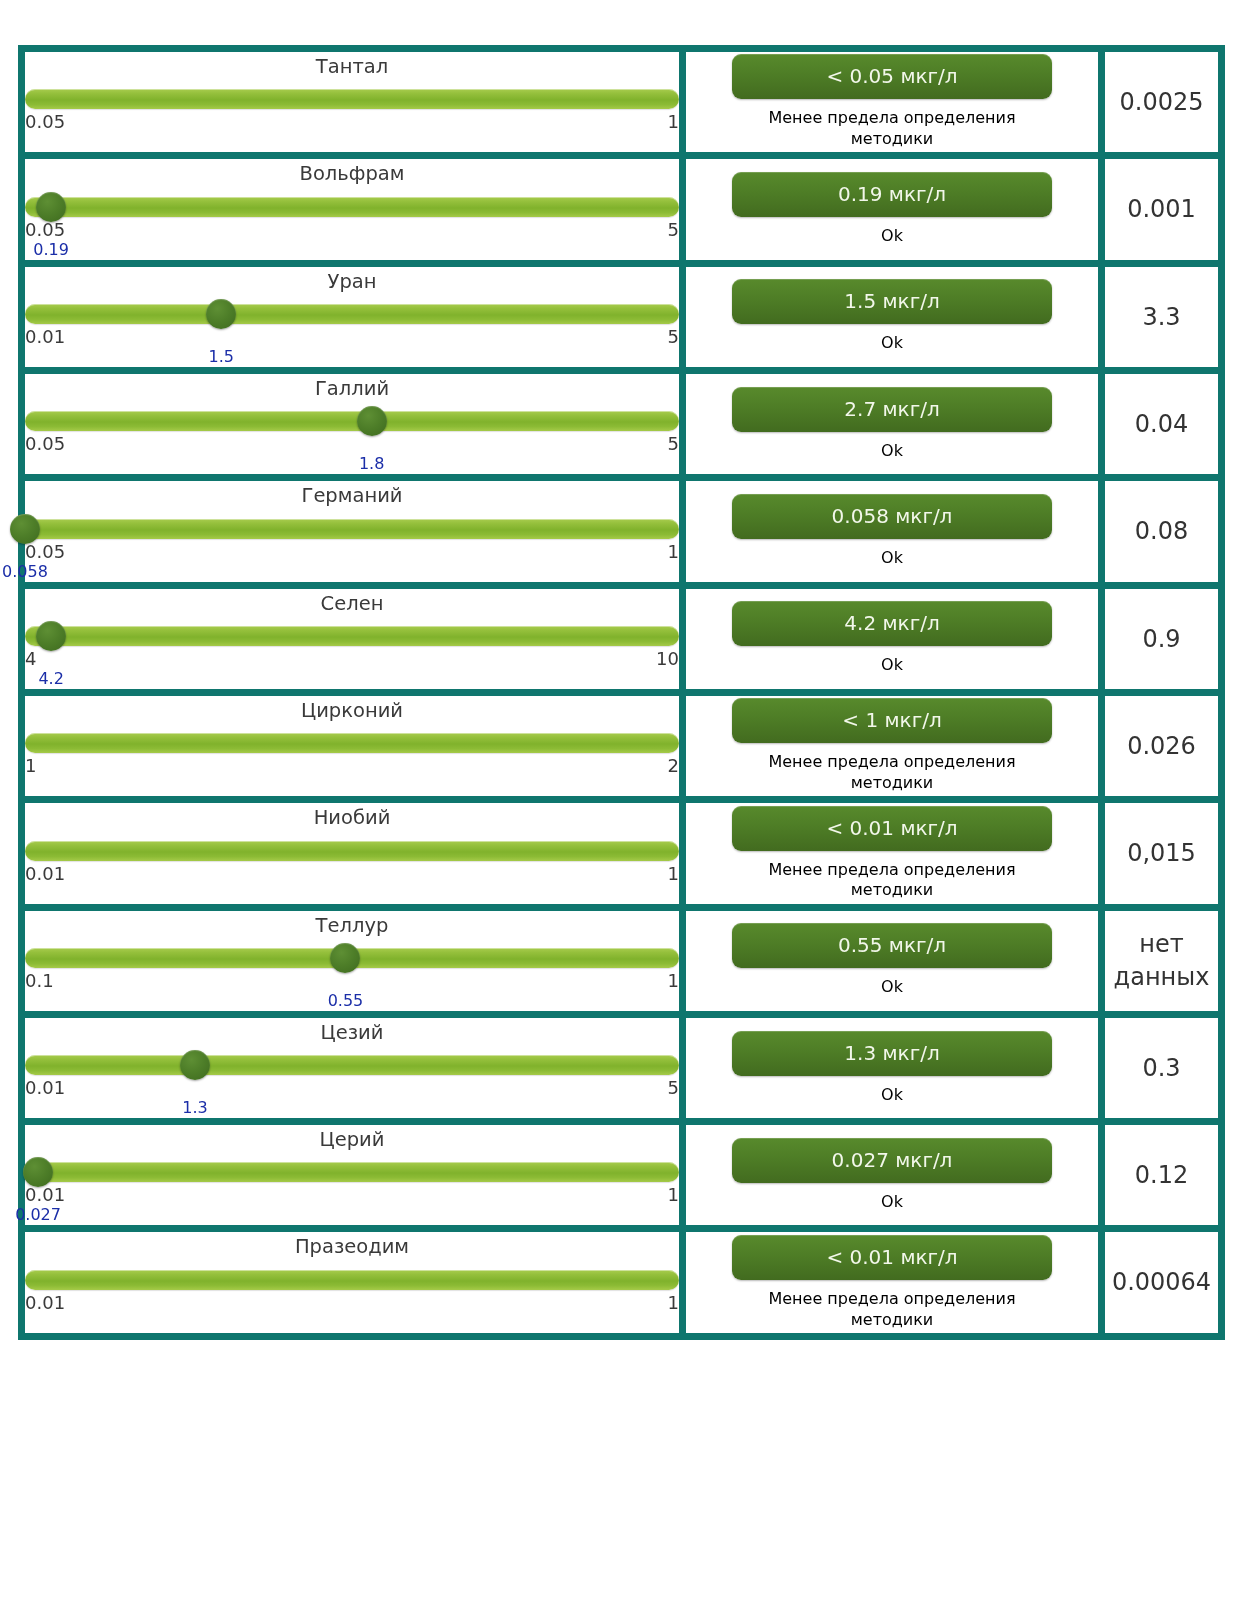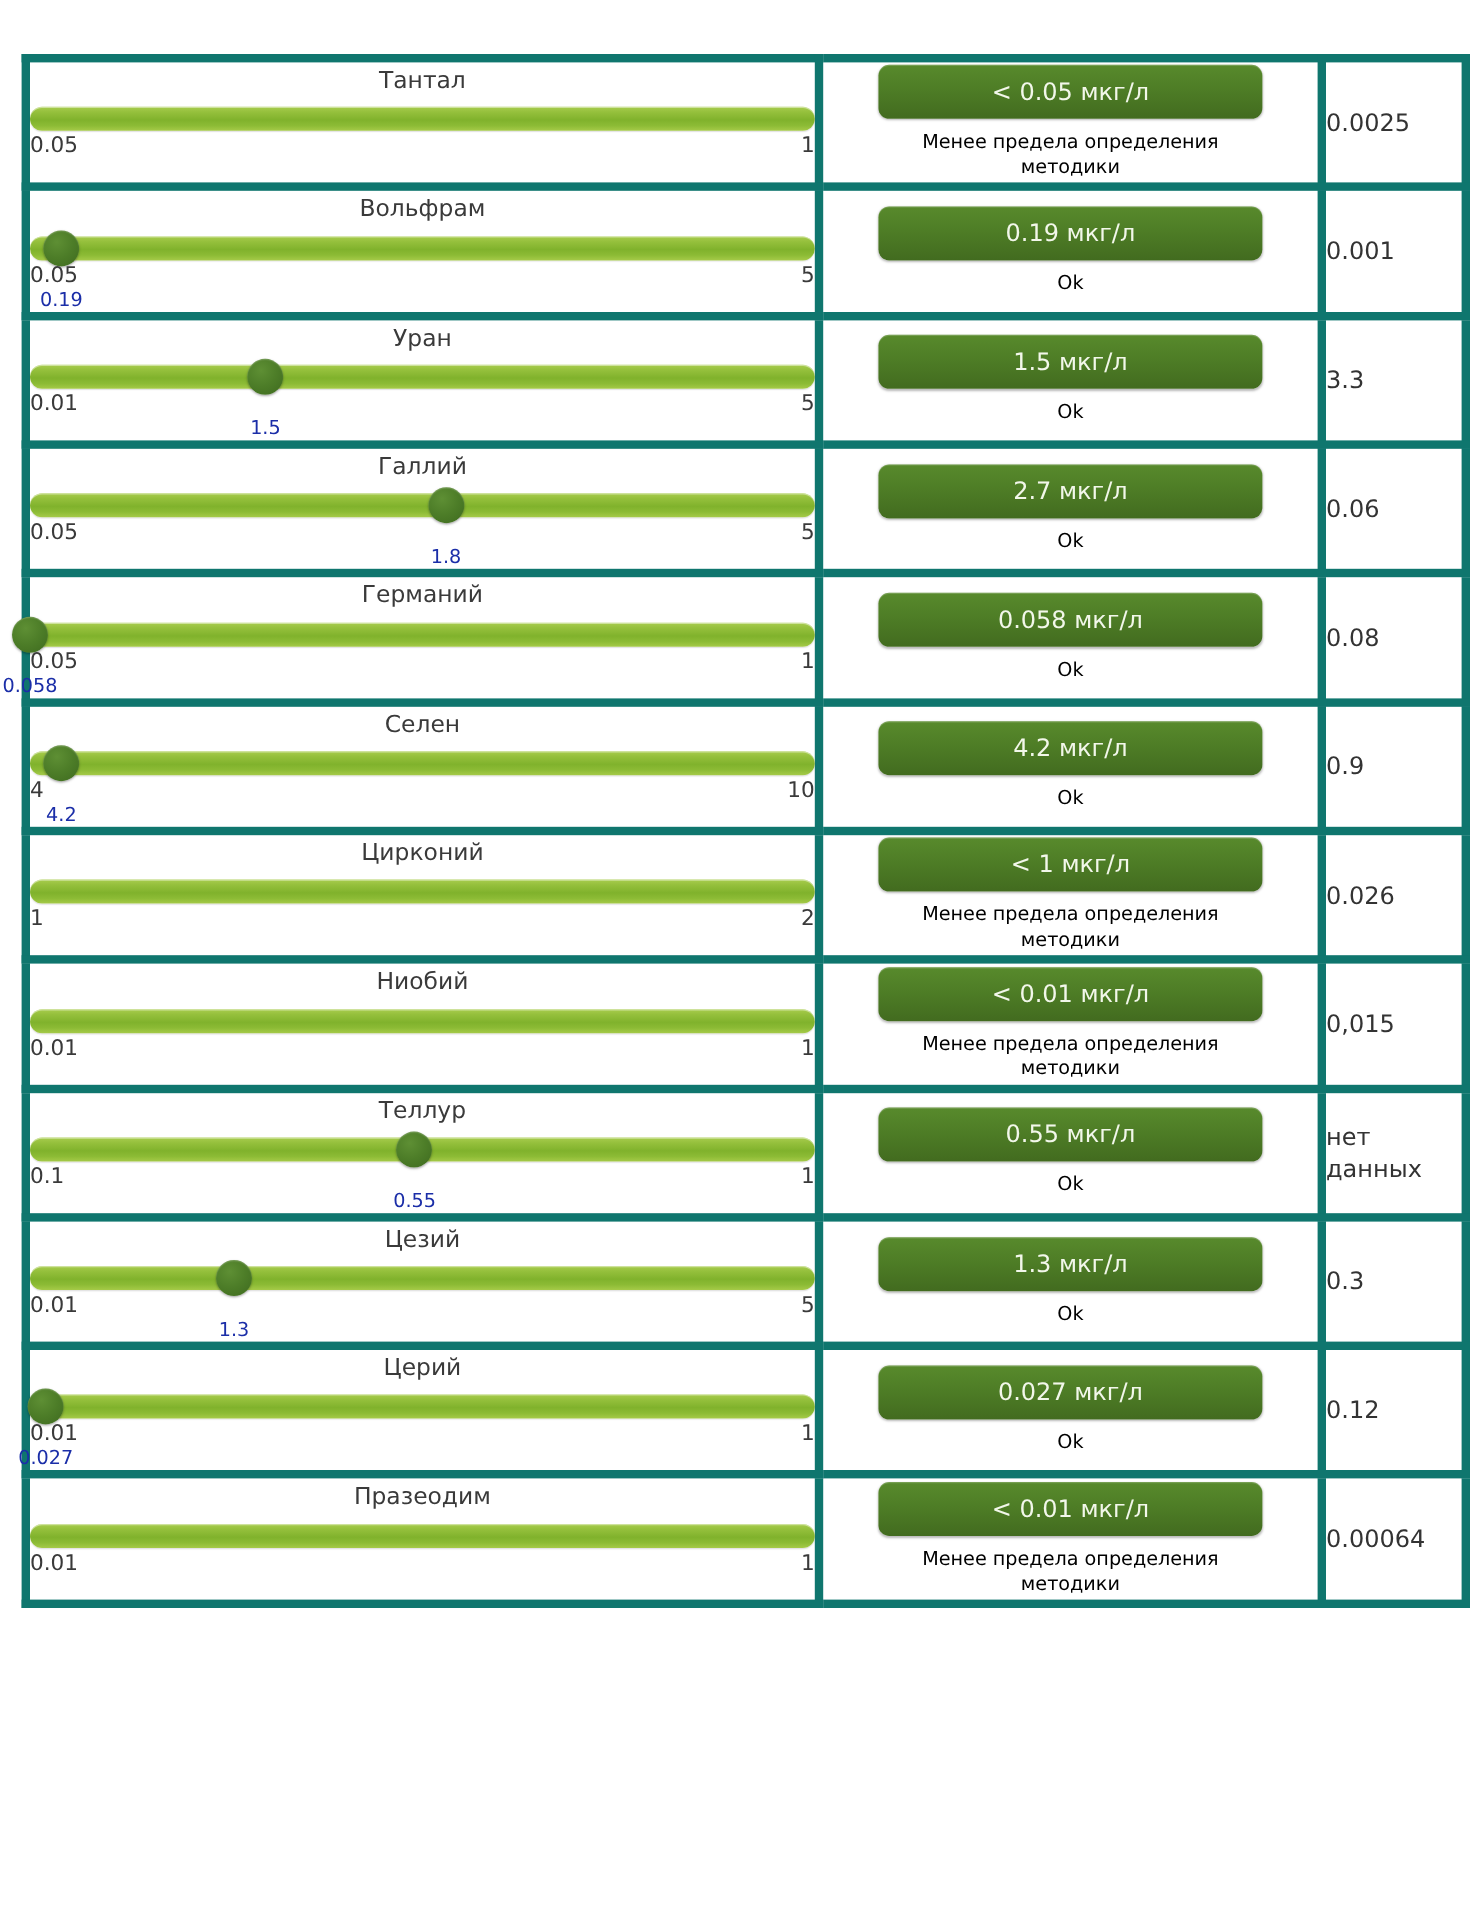--- a/index.html
+++ b/index.html
@@ -139,21 +139,22 @@
     margin: 9px auto 0 auto;
     max-width: 300px;
     font-size: 16px;
     color: #000000;
     line-height: 1.3;
     text-align: center;
   }
 
   
   .norm-cell {
-    font-size: 20px;
+    text-align: center;
+    font-size: 24px;
     color: #333333;
     line-height: 1.35;
     padding: 6px 4px;
     box-sizing: border-box;
     white-space: pre-line;
   }
 </style>
 </head>
 <body>
 
@@ -238,21 +239,21 @@
               <span class="scale-max">5</span>
             </div>
             <div class="value-row">
               <span class="value-mark" style="left: 53%;">1.8</span>
             </div>
           </td>
           <td class="badge-cell">
             <div class="badge">2.7 мкг/л</div>
             <div class="badge-note">Ok</div>
           </td>
-          <td class="norm-cell">0.06</td>
+          <td class="norm-cell">0.04</td>
         </tr>
         <tr>
           <td class="slider-cell">
             <div class="element-name">Германий</div>
             <div class="slider-wrap">
               <div class="track"></div>
               <div class="thumb" style="left: 0%;"></div>
             </div>
             <div class="scale-row">
               <span class="scale-min">0.05</span>

